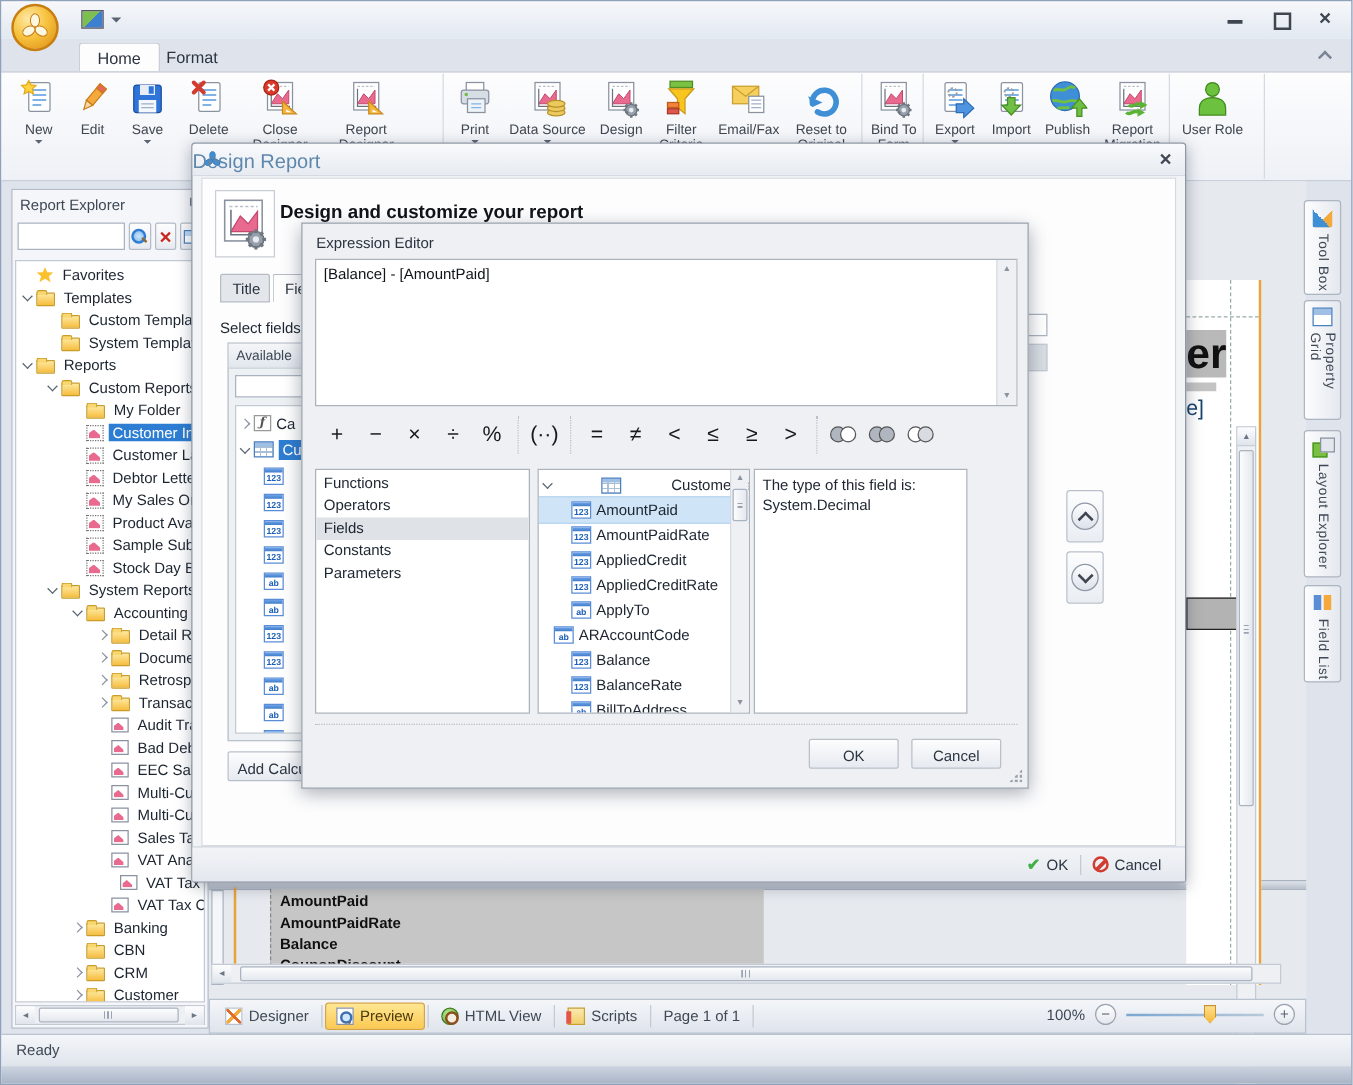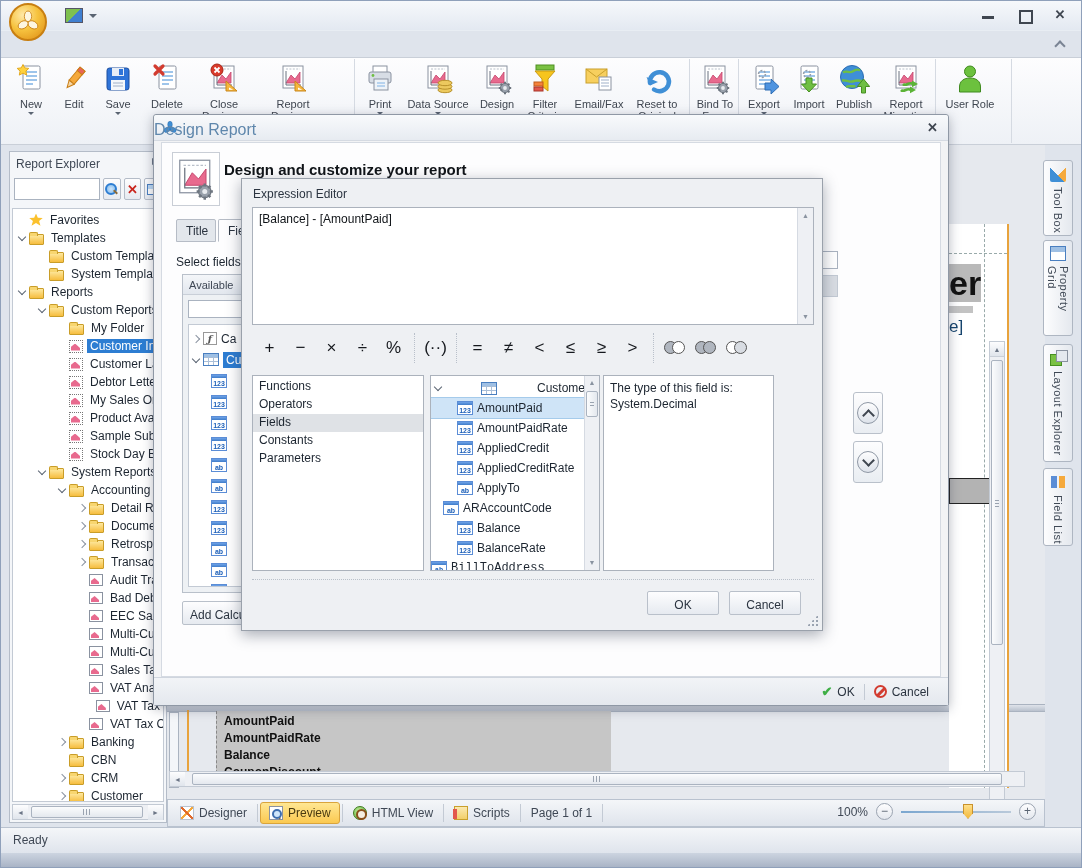--- a/index.html
+++ b/index.html
@@ -274,20 +274,24 @@
       <g transform="rotate(120 16 16)">
             <ellipse cx="16" cy="9" rx="4.5" ry="6.5"></ellipse>
           </g>
       <g transform="rotate(240 16 16)">
             <ellipse cx="16" cy="9" rx="4.5" ry="6.5"></ellipse>
           </g>
         </g>
       </svg>
   </div>
 
+  <div class="ribbontabs">
+    <div class="rtab active" style="left:62px">Home</div>
+    <div class="rtab" style="left:118px">Format</div>
+  </div>
   <div class="ribbon-collapse"></div>
 
   <div class="ribbon">
     <div id="rgroups">
         <div class="rgroup" style="left: 8px;">
           <div class="rbtn" style="width: 44px;">
             <div class="ric"><svg width="32" height="32" viewBox="0 0 32 32">
                 <rect x="8" y="3" width="17" height="23" rx="1.5" fill="#fff" stroke="#8a92a0"></rect>
                 <path d="M11 9h11M11 13h11M11 17h11M11 21h7" stroke="#7fb2e5" stroke-width="1.6" fill="none"></path>
                 <path d="M8 1.5l1.8 3.4 4 .5-2.9 2.7.8 4-3.7-2-3.7 2 .8-4L2.2 5.4l4-.5z" fill="#ffd23e" stroke="#e3a81c"></path>
@@ -962,21 +966,21 @@
             <span>ARAccountCode</span>
           </div>
           <div class="frow" style="padding-left: 26px;">
             <span class="ic ic-123"></span>
             <span>Balance</span>
           </div>
           <div class="frow" style="padding-left: 26px;">
             <span class="ic ic-123"></span>
             <span>BalanceRate</span>
           </div>
-          <div class="frow" style=" font-family: Liberation Mono, monospace;">
+          <div class="frow" style="padding-left: 26px;">
             <span class="ic ic-ab"></span>
             <span>BillToAddress</span>
           </div>
         </div>
       <div class="ftree-scroll">
         <div class="a">▲</div>
         <div class="fthumb"></div>
         <div class="a bot">▼</div>
       </div>
     </div>

